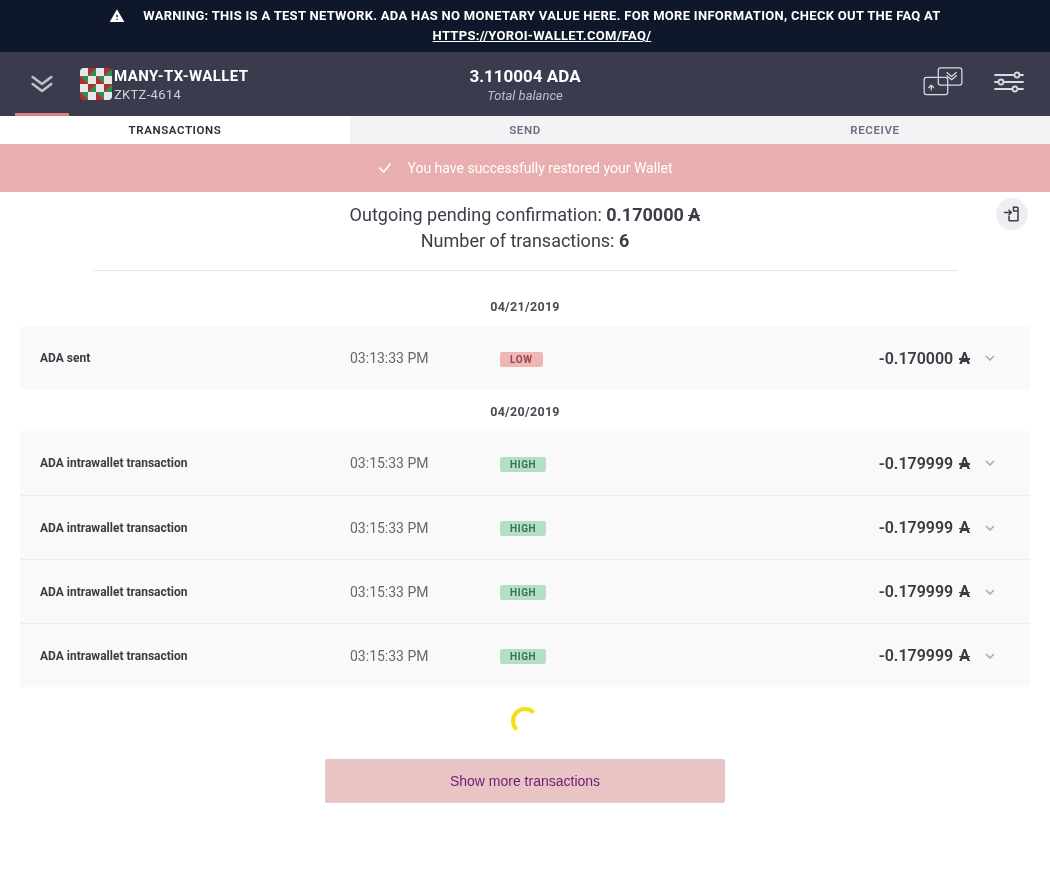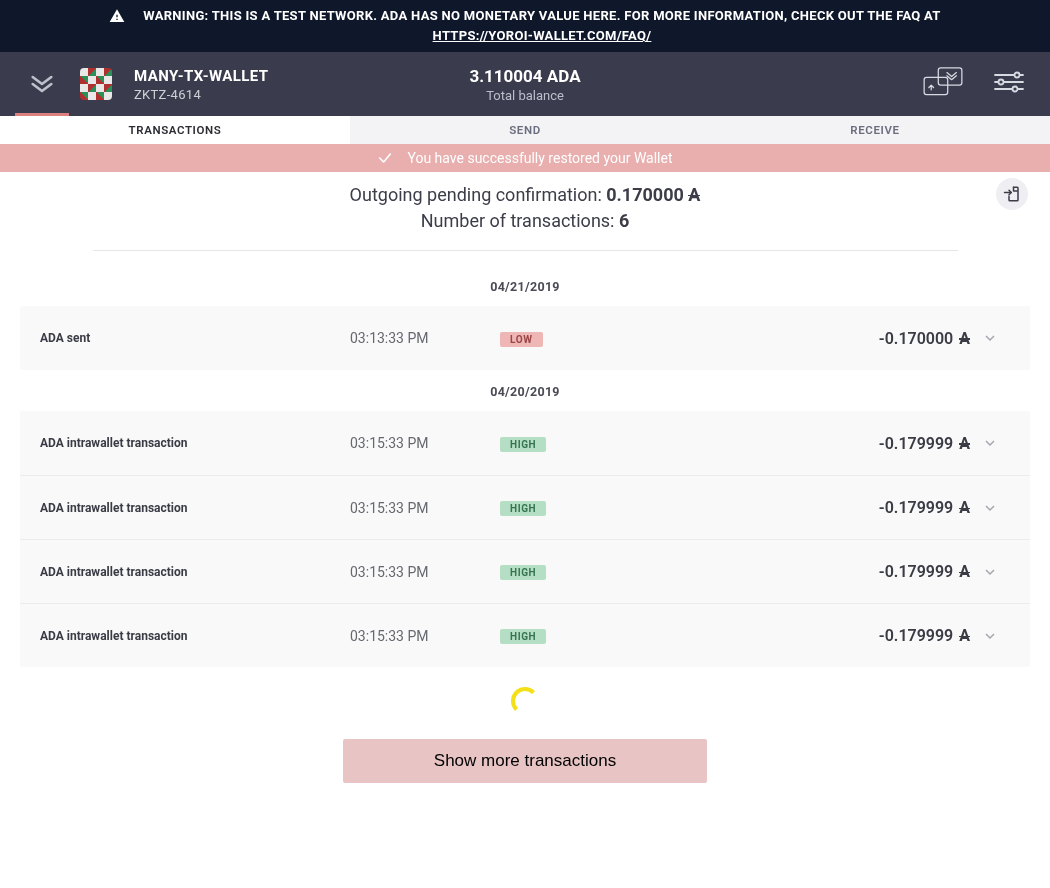--- a/index.html
+++ b/index.html
@@ -40,21 +40,21 @@
     justify-content: center;
     align-items: center;
     position: relative;
   }
   .menu-underline {
     position: absolute;
     left: -3px; right: -3px; bottom: -18px;
     height: 3px;
     background: #dc807f;
   }
-  .wallet-block { display: flex; align-items: center; gap: 22px; }
+  .wallet-block { display: flex; align-items: center; gap: 2px; }
   .wallet-icon {
     width: 32px; height: 32px;
     border-radius: 4px;
     background:
       linear-gradient(45deg, #b03030 25%, transparent 25%),
       linear-gradient(-45deg, #2c8f5a 25%, transparent 25%),
       linear-gradient(45deg, transparent 75%, #2c8f5a 75%),
       linear-gradient(-45deg, transparent 75%, #b03030 75%);
     background-size: 16px 16px;
     background-position: 0 0, 0 8px, 8px -8px, -8px 0px;
@@ -63,21 +63,21 @@
   .wallet-meta .wallet-name { font-size: 15px; font-weight: 700; letter-spacing: 0.4px; }
   .wallet-meta .wallet-id { font-size: 13px; color: #cfd0d6; margin-top: 2px; letter-spacing: 0.3px; }
 
   .header-center {
     position: absolute;
     left: 50%; top: 50%;
     transform: translate(-50%, -50%);
     text-align: center;
   }
   .header-center .balance { font-size: 17px; font-weight: 700; }
-  .header-center .balance-label { font-size: 13px; color: #bdbecb; margin-top: 2px; }
+  .header-center .balance-label { font-size: 13px; color: #bdbecb; margin-top: 2px; font-style: italic; }
 
   .header-right { margin-left: auto; display: flex; align-items: center; gap: 28px; }
 
   
   .tabs {
     display: flex;
     background: #fff;
     height: 28px;
     box-shadow: 0 1px 0 rgba(0,0,0,0.05);
   }
@@ -92,21 +92,21 @@
     color: #6b6e7f;
     background: #f3f3f5;
     cursor: pointer;
   }
   .tab.active { background: #fff; color: #2b2c32; }
 
   
   .success-ribbon {
     background: #e8afae;
     color: #fff;
-    height: 28px;
+    height: 48px;
     display: flex;
     align-items: center;
     justify-content: center;
     gap: 14px;
     font-size: 14px;
   }
   .success-ribbon svg { flex-shrink: 0; }
 
   
   .summary {
@@ -185,27 +185,27 @@
     border-top-color: #f4e018;
     border-left-color: #f4e018;
     border-radius: 50%;
     animation: spin 0.9s linear infinite;
   }
   @keyframes spin { to { transform: rotate(360deg); } }
 
   
   .show-more-wrap { display: flex; justify-content: center; padding: 14px 0 20px; }
   .show-more {
-    width: 364px;
+    width: 400px;
     height: 44px;
     border: none;
     border-radius: 2px;
     background: #e8c5c4;
-    color: #000000;
-    font-size: 17px;
+    color: #701a75;
+    font-size: 14px;
     cursor: not-allowed;
   }
 
   .ada-sym {
     display: inline-block;
     position: relative;
     font-weight: 700;
   }
   .ada-sym::after {
     content: "";

